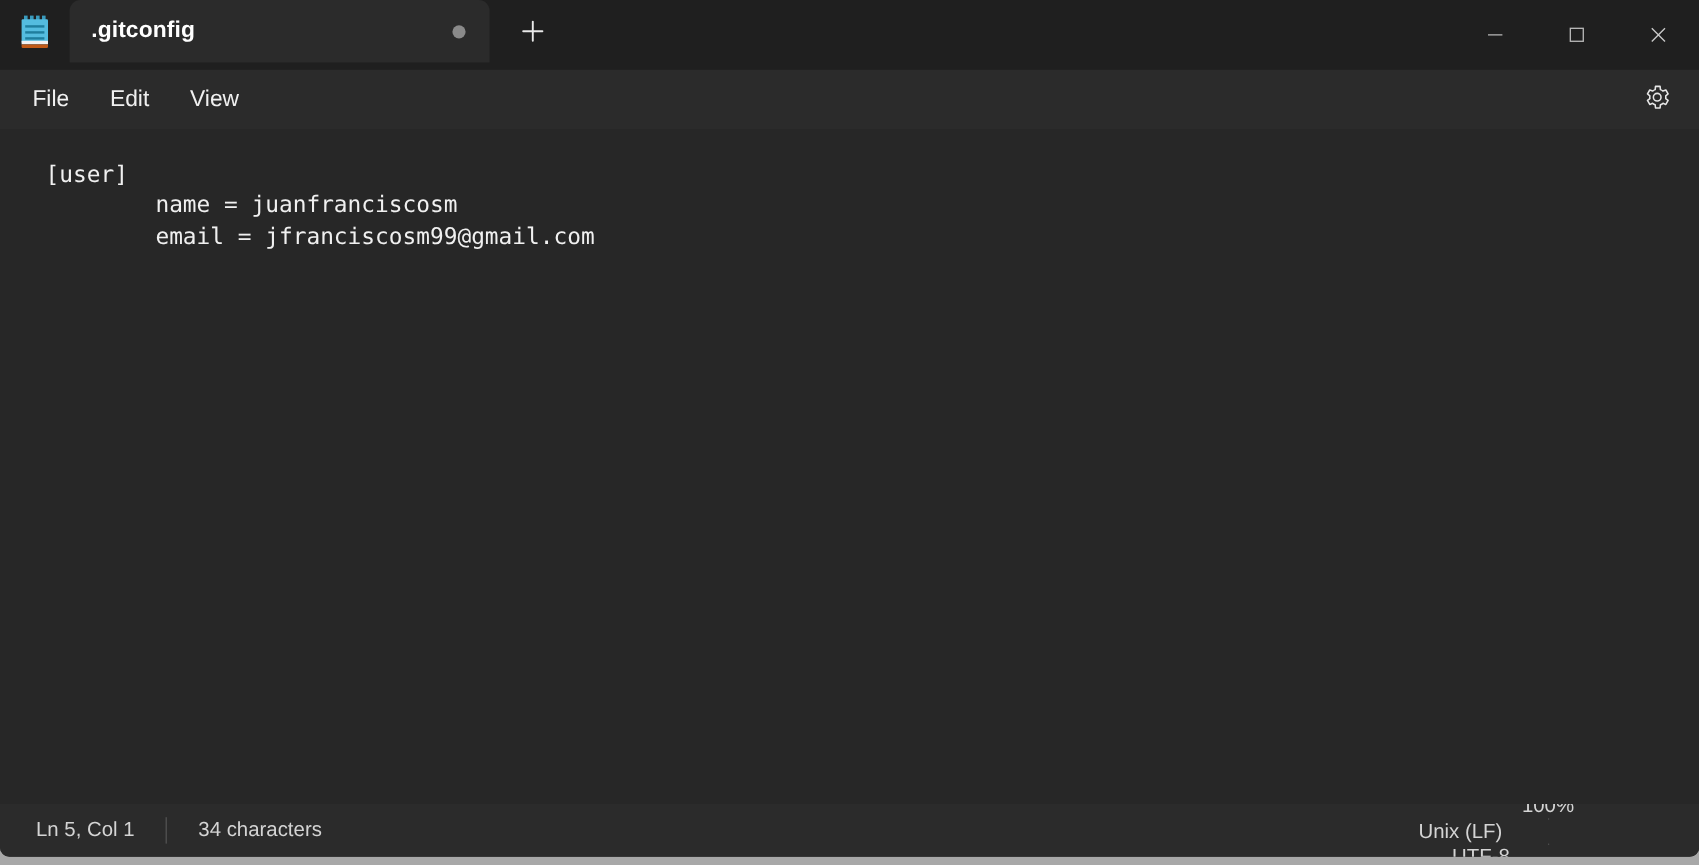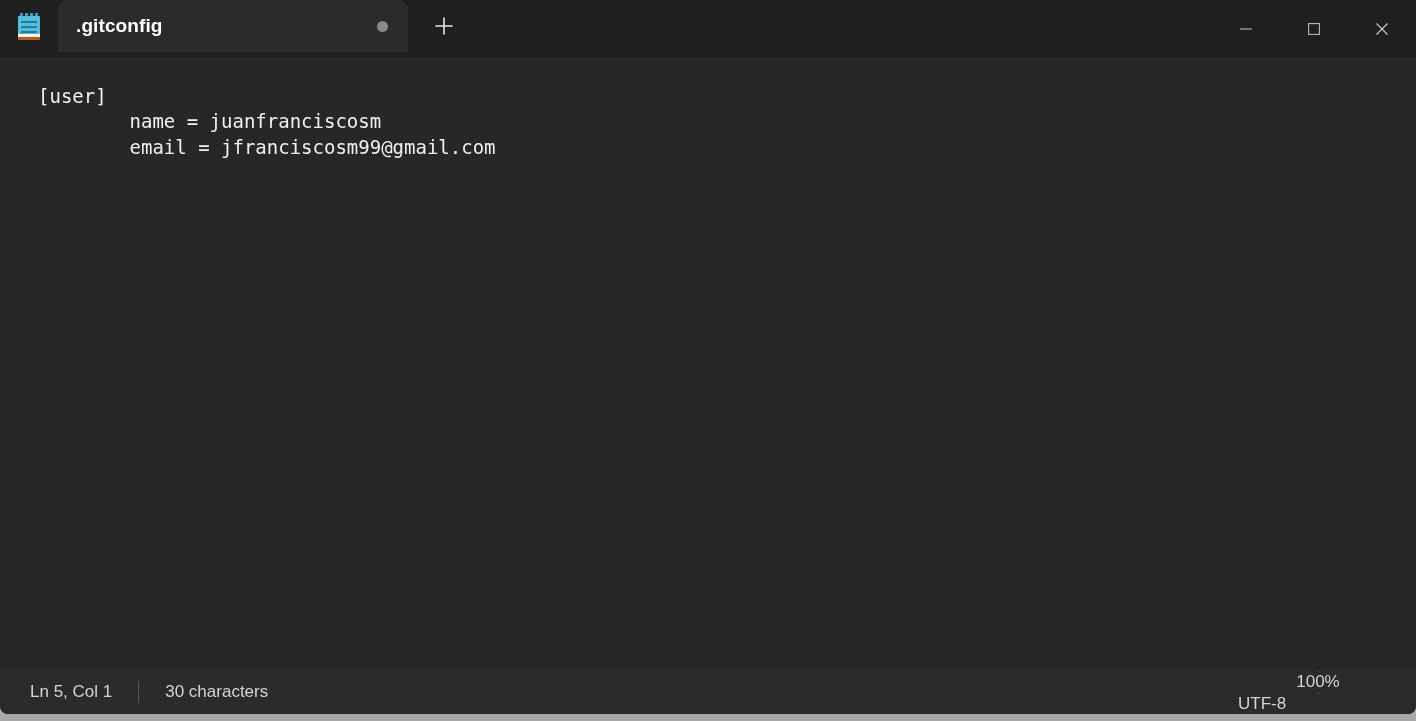--- a/index.html
+++ b/index.html
@@ -187,35 +187,50 @@
         </svg>
       </div>
       <div class="wc close">
         <svg width="18" height="18" viewBox="0 0 18 18" aria-hidden="true">
           <path d="M3.5 3.5 L14.5 14.5 M14.5 3.5 L3.5 14.5" stroke="#c9c9c9" stroke-width="1.15"></path>
         </svg>
       </div>
     </div>
   </div>
 
+  <div class="menubar">
+    <div class="menu-item">File</div>
+    <div class="menu-item">Edit</div>
+    <div class="menu-item">View</div>
+    <div class="menu-spacer"></div>
+    <div class="gear-btn">
+      <span>
+        <svg width="24" height="24" viewBox="0 0 24 24" aria-hidden="true">
+          <path d="M12 15.2a3.2 3.2 0 1 0 0-6.4 3.2 3.2 0 0 0 0 6.4z" fill="none" stroke="#e6e6e6" stroke-width="1.3"></path>
+          <path d="M19.1 13.2a7.6 7.6 0 0 0 0-2.4l2-1.5-1.9-3.3-2.4.9a7.6 7.6 0 0 0-2.1-1.2L14.4 3h-3.8l-.3 2.7a7.6 7.6 0 0 0-2.1 1.2l-2.4-.9L3.9 9.3l2 1.5a7.6 7.6 0 0 0 0 2.4l-2 1.5 1.9 3.3 2.4-.9a7.6 7.6 0 0 0 2.1 1.2l.3 2.7h3.8l.3-2.7a7.6 7.6 0 0 0 2.1-1.2l2.4.9 1.9-3.3z" fill="none" stroke="#e6e6e6" stroke-width="1.3" stroke-linejoin="round"></path>
+        </svg>
+      </span>
+    </div>
+  </div>
 
   <div class="editor">
     <div class="code">[user]
         name = juanfranciscosm
         email = jfranciscosm99@gmail.com</div>
   </div>
 
   <div class="statusbar">
     <div class="sb-left">
       <div class="sb-cell" style="padding:0 26px 0 30px;">Ln 5, Col 1</div>
       <div class="sep"></div>
-      <div class="sb-cell" style="padding:0 26px;">30 characters</div>
+      <div class="sb-cell" style="padding:0 26px;">34 characters</div>
     </div>
     <div class="sb-right">
       <div class="sep"></div>
       <div class="sb-cell" style="padding:0 32px 0 32px;">100%</div>
       <div class="sep"></div>
+      <div class="sb-cell" style="padding:0 0 0 18px; width:252px;">Unix (LF)</div>
       <div class="sep"></div>
       <div class="sb-cell" style="padding:0 12px 0 18px; width:196px;">UTF-8</div>
     </div>
   </div>
 
 </div>
 
 </body></html>

